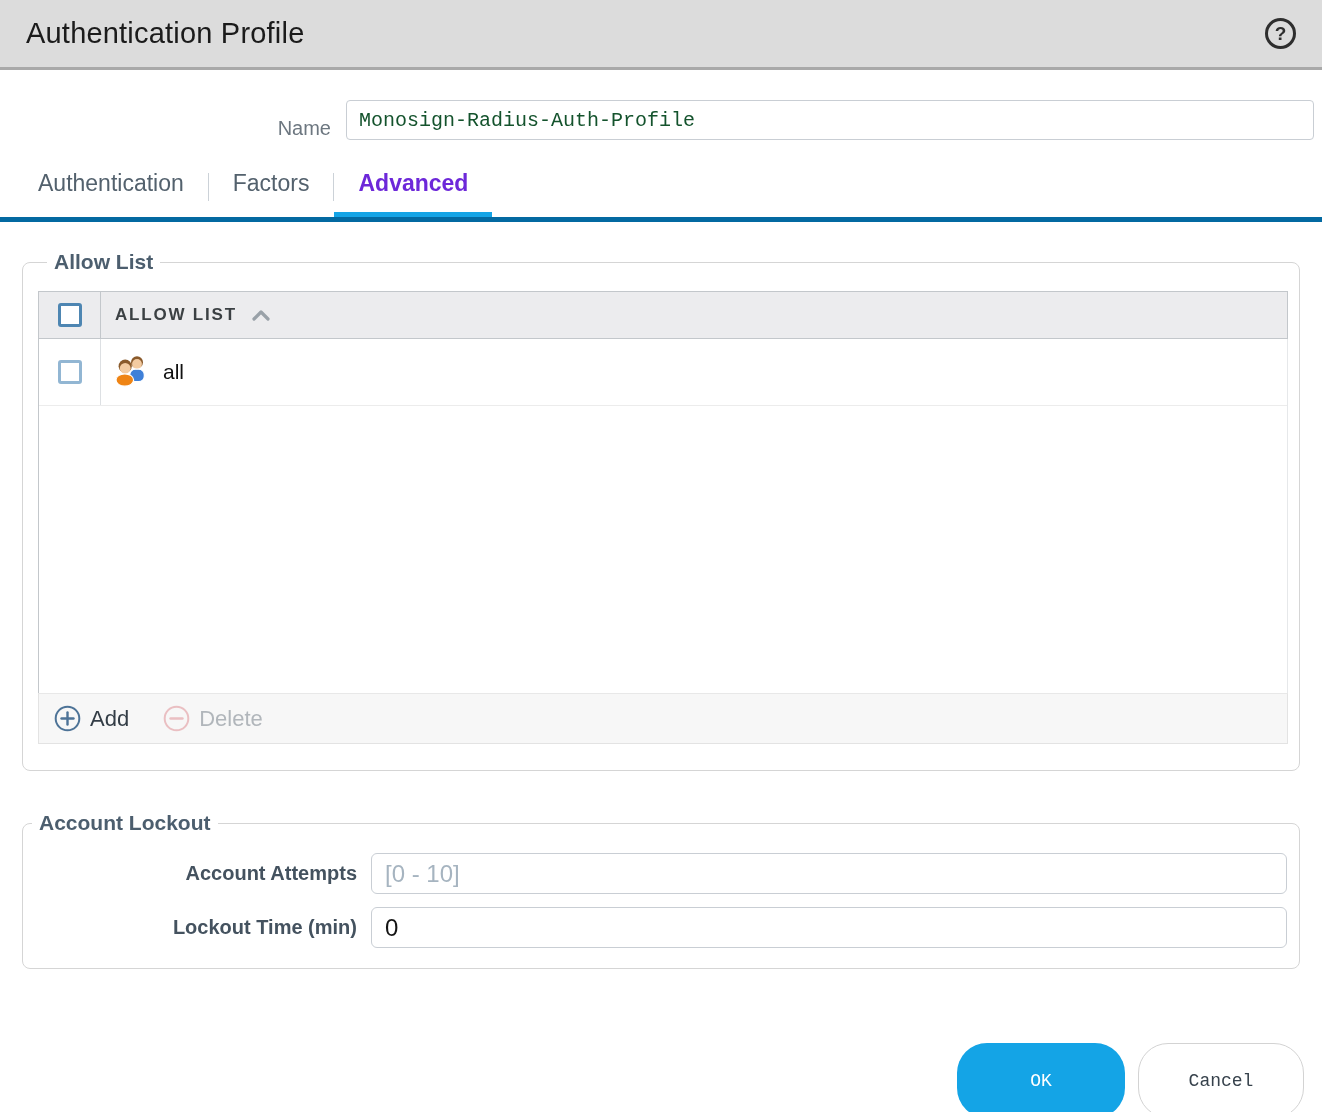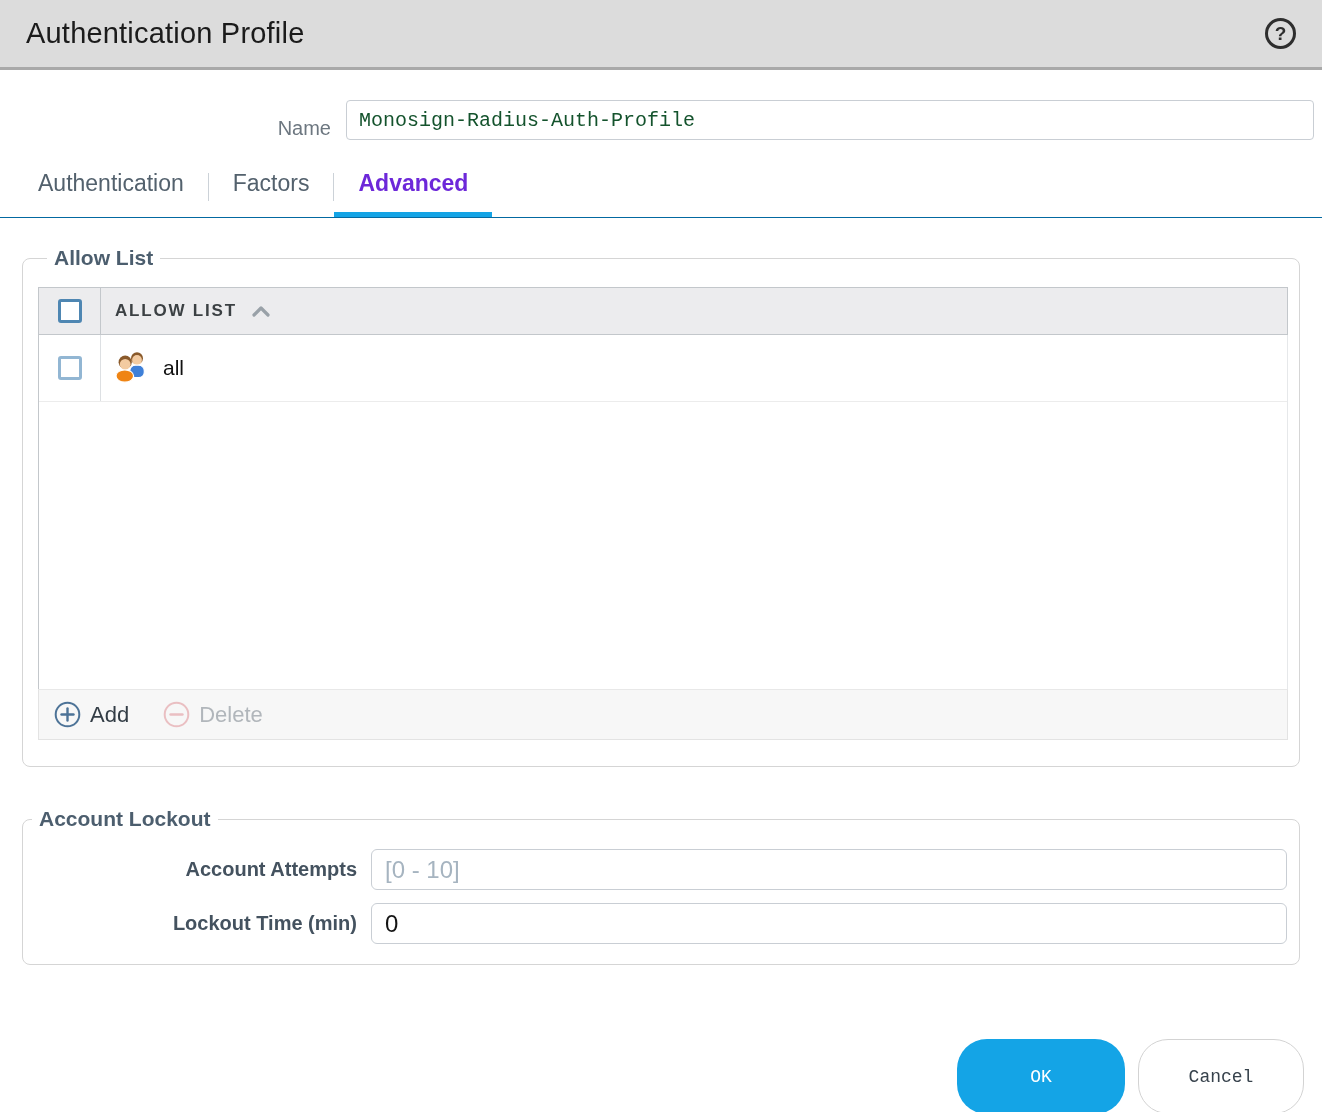--- a/index.html
+++ b/index.html
@@ -66,21 +66,21 @@
     color: #14532d;
     padding: 0 12px;
     outline: none;
   }
 
   
   .tabbar {
     display: flex;
     align-items: flex-end;
     margin-top: 18px;
-    border-bottom: 1px solid #0369a1;
+    border-bottom: 5px solid #0369a1;
     padding-left: 14px;
   }
   .tab {
     font-size: 23px;
     color: #53616d;
     padding: 12px 24px 15px 24px;
     border-bottom: 5px solid transparent;
     cursor: pointer;
   }
   .tab.active {

